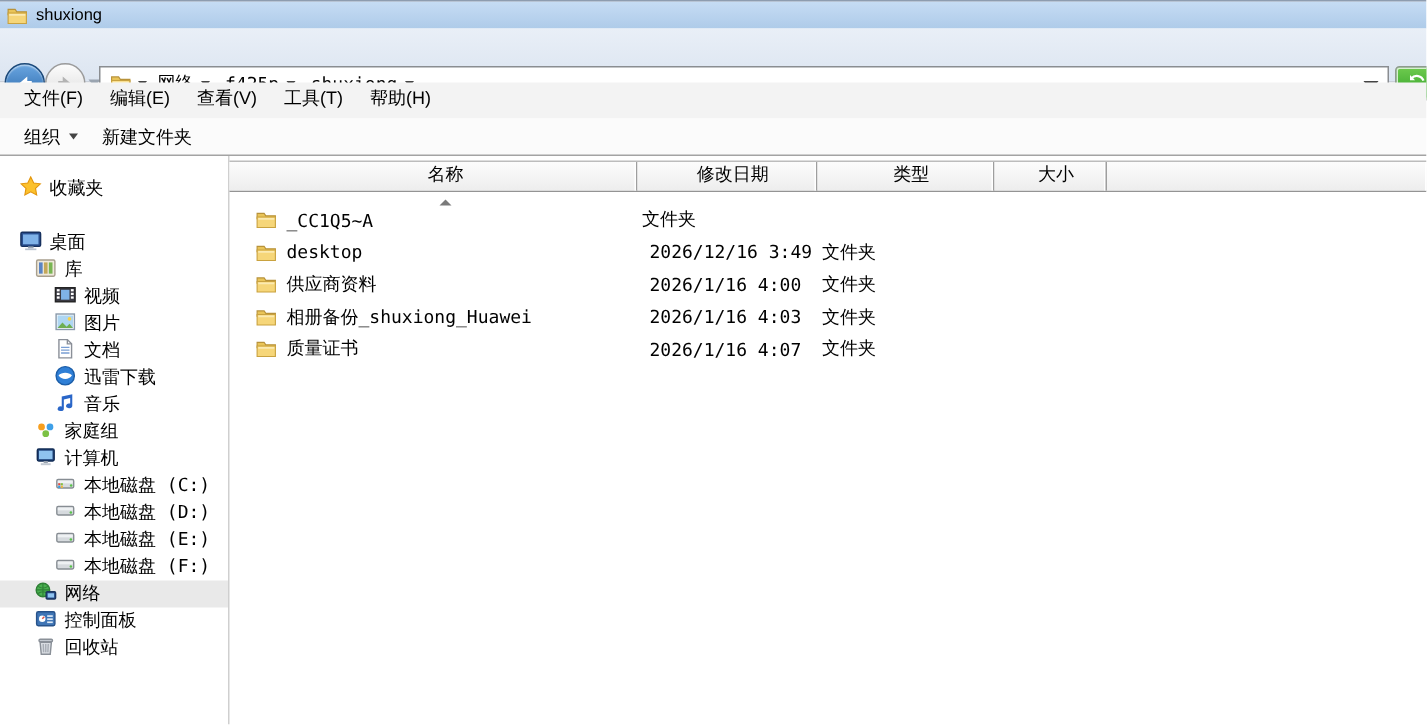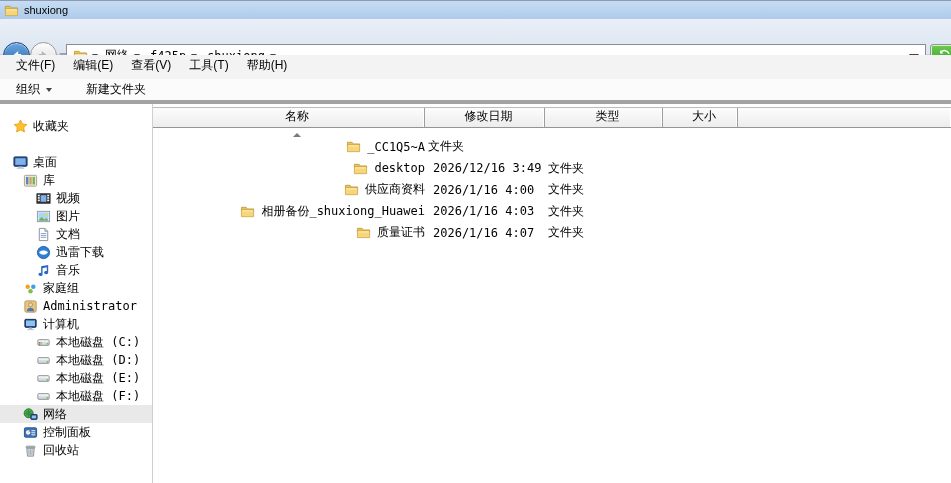--- a/index.html
+++ b/index.html
@@ -58,32 +58,32 @@
   }
 
   
   .menubar {
     position:absolute; top:55px; left:0; right:0; height:24px;
     background:#f3f3f3; display:flex; padding-left:7px;
   }
   .menubar .mitem { padding:2px 9px; cursor:default; }
   .toolbar {
     position:absolute; top:79px; left:0; right:0; height:25px;
-    background:#fbfbfb; border-bottom:4px solid #a3a3a3;
-    display:flex; align-items:center; padding-left:8px; gap:18px;
+    background:#fbfbfb; border-bottom:1px solid #a3a3a3;
+    display:flex; align-items:center; padding-left:8px; 
   }
   .tbtn { display:flex; align-items:center; gap:6px; padding:3px 8px; border-radius:2px; cursor:default; }
 
   
   .sidebar {
     position:absolute; top:104px; left:0; bottom:0; width:153px;
     background:#fff; border-right:1px solid #cfcfcf;
     padding-top:13px; overflow:hidden;
   }
-  .s-item { height:18px; display:flex; align-items:center; gap:5px; cursor:default; white-space:nowrap; }
+  .s-item { height:18px; display:flex; align-items:flex-start; gap:5px; cursor:default; white-space:nowrap; }
   .s-item .lbl { font-size:12px; }
   .lv0 { padding-left:13px; } .lv1 { padding-left:23px; } .lv2 { padding-left:36px; }
   .gap-after { margin-bottom:18px; }
   .s-item.selected { background:#e9e9e9; }
   .ic { width:15px; height:15px; flex:0 0 15px; display:inline-flex; }
 
   
   .listhead {
     position:absolute; top:107px; left:153px; right:0; height:21px;
     display:flex; border-top:1px solid #bcbcbc; border-bottom:1px solid #949494;
@@ -94,21 +94,21 @@
     display:flex; align-items:center; padding-left:8px; gap:8px; cursor:default;flex-direction:column;
   }
   .hcell.c-name { width:272px; padding-left:17px; }
   .hcell.c-date { width:120px; }
   .hcell.c-type { width:118px; }
   .hcell.c-size { width:75px; }
   .hcell.c-fill { flex:1; border-right:none; }
   .rows { position:absolute; top:136px; left:153px; right:0; }
   .frow { height:21.5px; display:flex; align-items:center; cursor:default; }
   .fcell { display:flex; align-items:center; height:100%; }
-  .fc-name { width:272px; padding-left:17px; gap:6px;justify-content:flex-end; }
+  .fc-name { width:272px; padding-left:17px; gap:6px; }
   .fc-date { width:120px; padding-left:8px; }
   .fc-type { width:118px; padding-left:3px; }
   .fc-size { width:75px; justify-content:flex-end; padding-right:6px; }
   .ftxt { font-size:12px; }
 </style>
 </head>
 <body>
 
 <svg width="0" height="0" style="position:absolute" aria-hidden="true">
   <defs>
@@ -368,28 +368,20 @@
     <span class="ic">
         <svg viewBox="0 0 16 16">
           <use href="#i-homegroup"></use>
         </svg>
       </span>
     <span class="lbl">家庭组</span>
   </div>
   <div class="s-item lv1">
     <span class="ic">
         <svg viewBox="0 0 16 16">
-          <use href="#i-user"></use>
-        </svg>
-      </span>
-    <span class="lbl mono">Administrator</span>
-  </div>
-  <div class="s-item lv1">
-    <span class="ic">
-        <svg viewBox="0 0 16 16">
           <use href="#i-computer"></use>
         </svg>
       </span>
     <span class="lbl">计算机</span>
   </div>
   <div class="s-item lv2">
     <span class="ic">
         <svg viewBox="0 0 16 16">
           <use href="#i-disk-c"></use>
         </svg>

